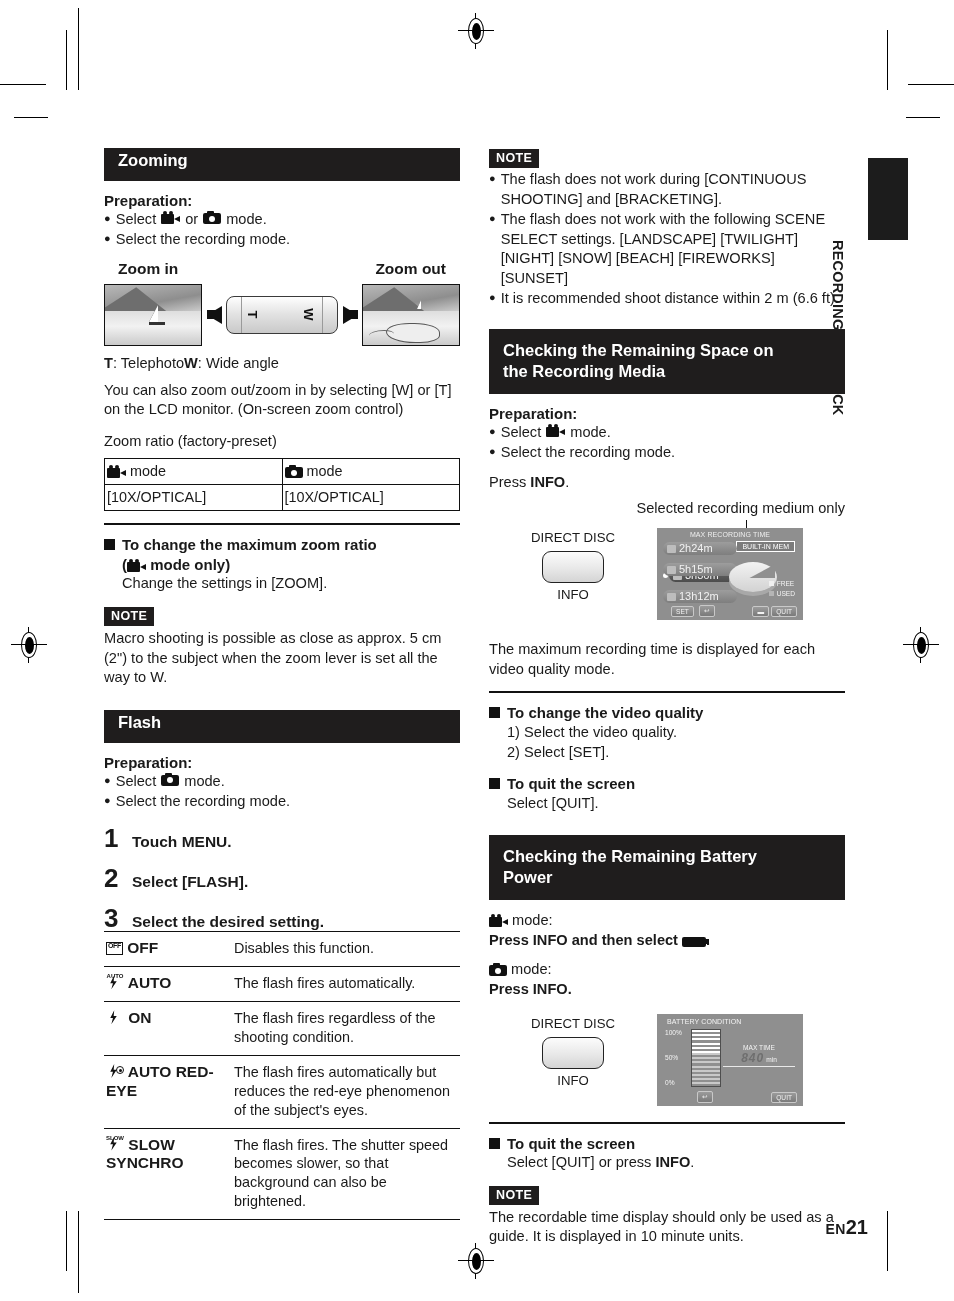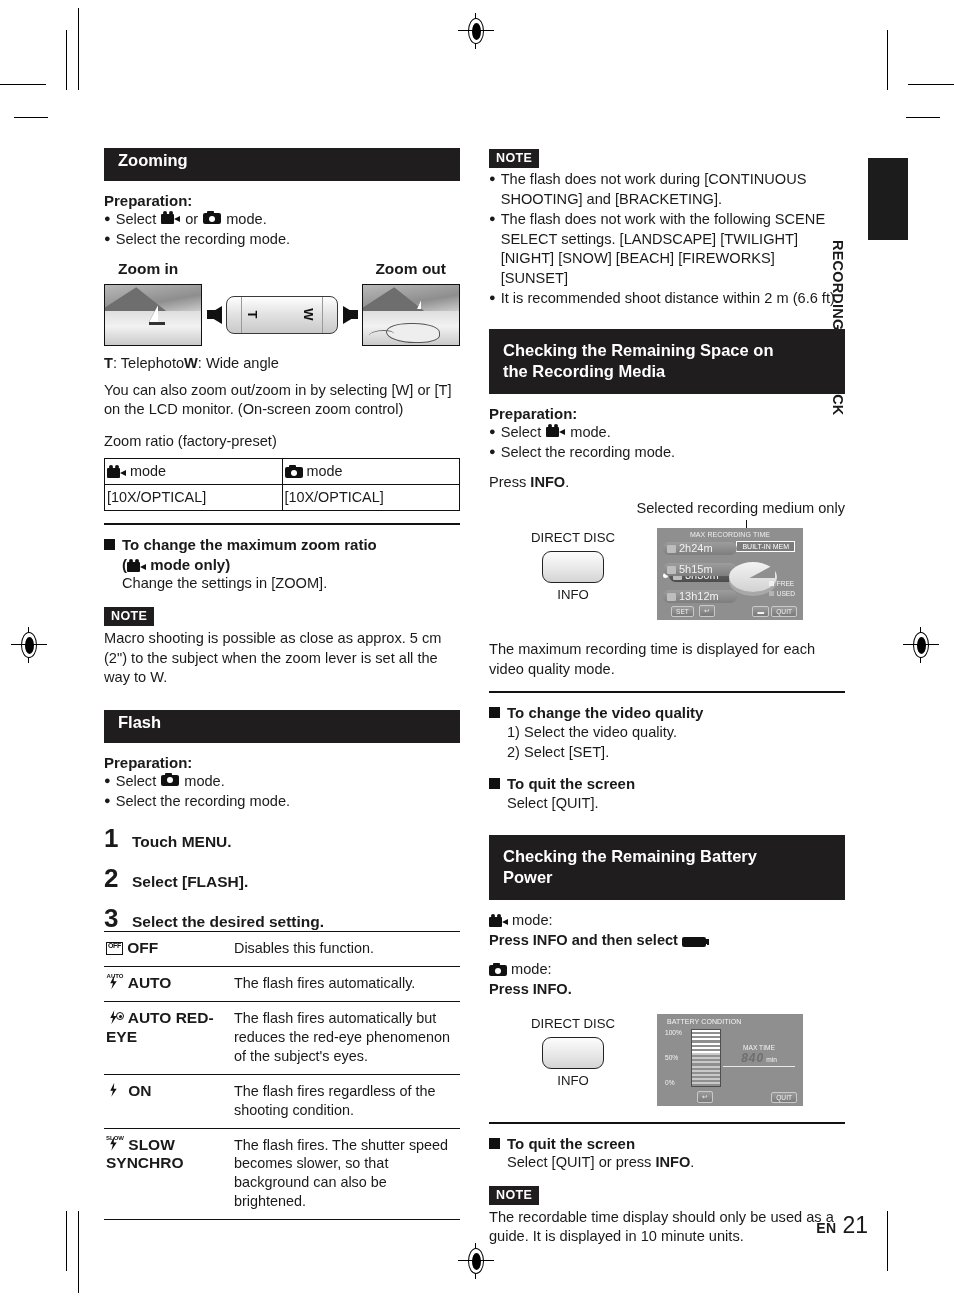--- a/index.html
+++ b/index.html
@@ -392,24 +392,24 @@
     font-size: 14.6px; white-space: nowrap;
   }
   .callout-line {
     position: absolute; left: 257px; top: -8px;
     width: 1.4px; height: 30px; background: #111;
   }
 
   
   .footer {
     position: absolute; right: 86px; bottom: 62px;
-    display: flex; align-items: baseline; gap: 6px;
+    display: flex; align-items: baseline; 
   }
   .footer .en { font-size: 14px; font-weight: bold; letter-spacing: .4px; }
-  .footer .pg { font-size: 23px; font-weight: normal; }
+  .footer .pg { font-size: 20px; font-weight: bold; }
 </style>
 </head>
 <body>
 
 <div class="page">
 
   <div class="cmark" style="left:78px;top:8px;width:1.2px;height:82px;"></div>
   <div class="cmark" style="left:66px;top:30px;width:1.2px;height:60px;"></div>
   <div class="cmark" style="left:0px;top:84px;width:46px;height:1.2px;"></div>
   <div class="cmark" style="left:14px;top:117px;width:34px;height:1.2px;"></div>
@@ -570,31 +570,31 @@
       </tr>
       <tr>
         <td class="opt">
           <span class="ico ico-bolt"><span class="tag">AUTO</span><span class="bolt"></span></span>
           <span>AUTO</span>
         </td>
         <td class="desc">The flash fires automatically.</td>
       </tr>
       <tr>
         <td class="opt">
+          <span class="ico ico-bolt"><span class="bolt"></span></span>
+          <span>ON</span>
+        </td>
+        <td class="desc">The flash fires regardless of the shooting condition.</td>
+      </tr>
+      <tr>
+        <td class="opt">
           <span class="ico ico-bolt"><span class="bolt"></span><span class="eye"></span></span>
           <span>AUTO RED-EYE</span>
         </td>
         <td class="desc">The flash fires automatically but reduces the red-eye phenomenon of the subject's eyes.</td>
-      </tr>
-      <tr>
-        <td class="opt">
-          <span class="ico ico-bolt"><span class="bolt"></span></span>
-          <span>ON</span>
-        </td>
-        <td class="desc">The flash fires regardless of the shooting condition.</td>
       </tr>
       <tr>
         <td class="opt">
           <span class="ico ico-bolt"><span class="tag">SLOW</span><span class="bolt"></span></span>
           <span>SLOW SYNCHRO</span>
         </td>
         <td class="desc">The flash fires. The shutter speed becomes slower, so that background can also be brightened.</td>
       </tr>
     </tbody>
       </table>

